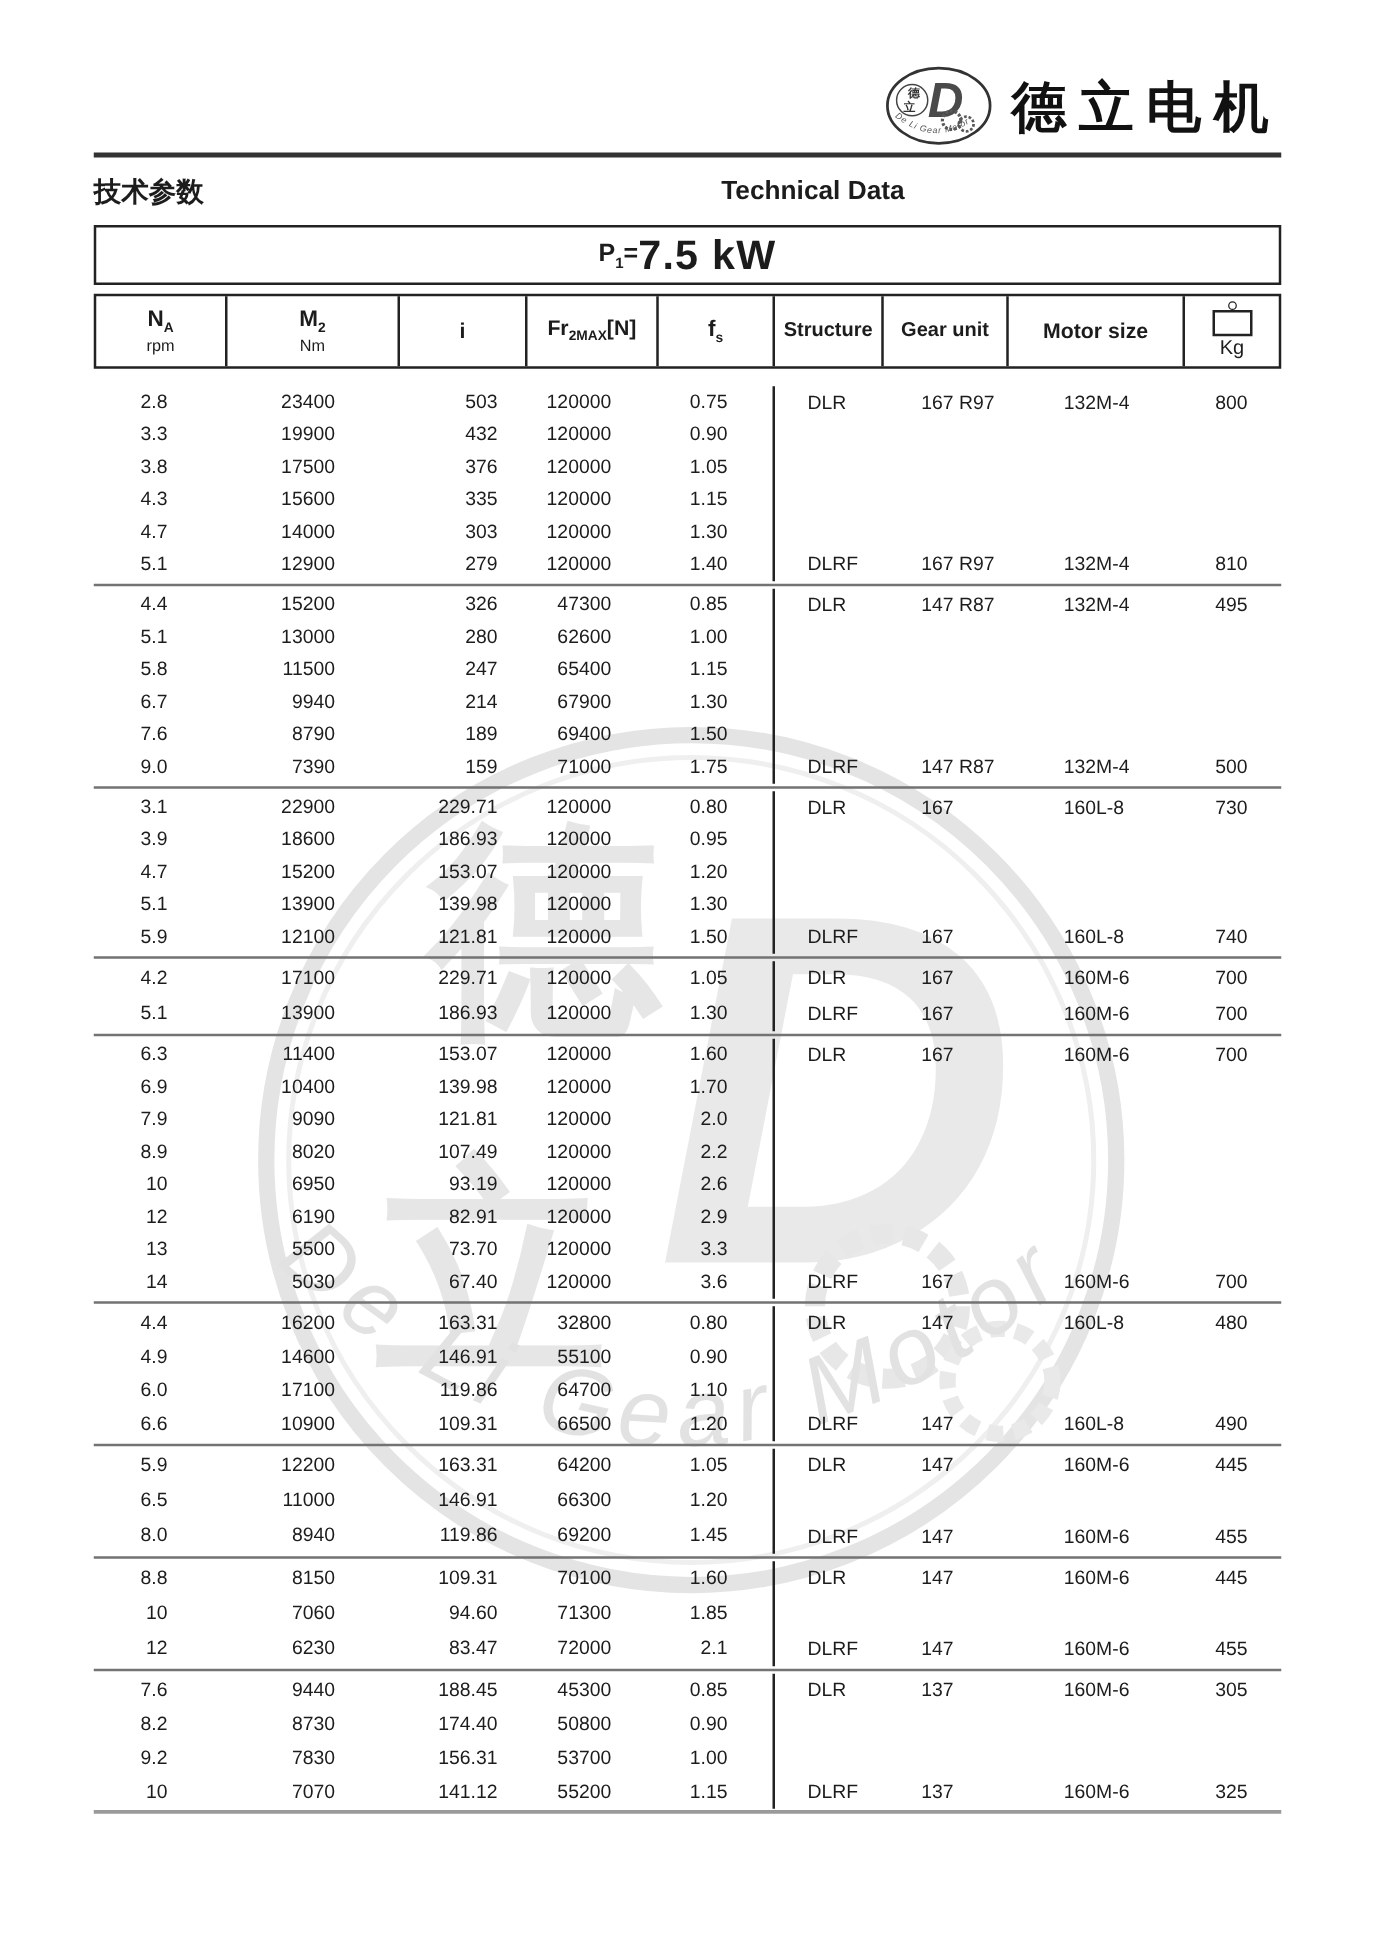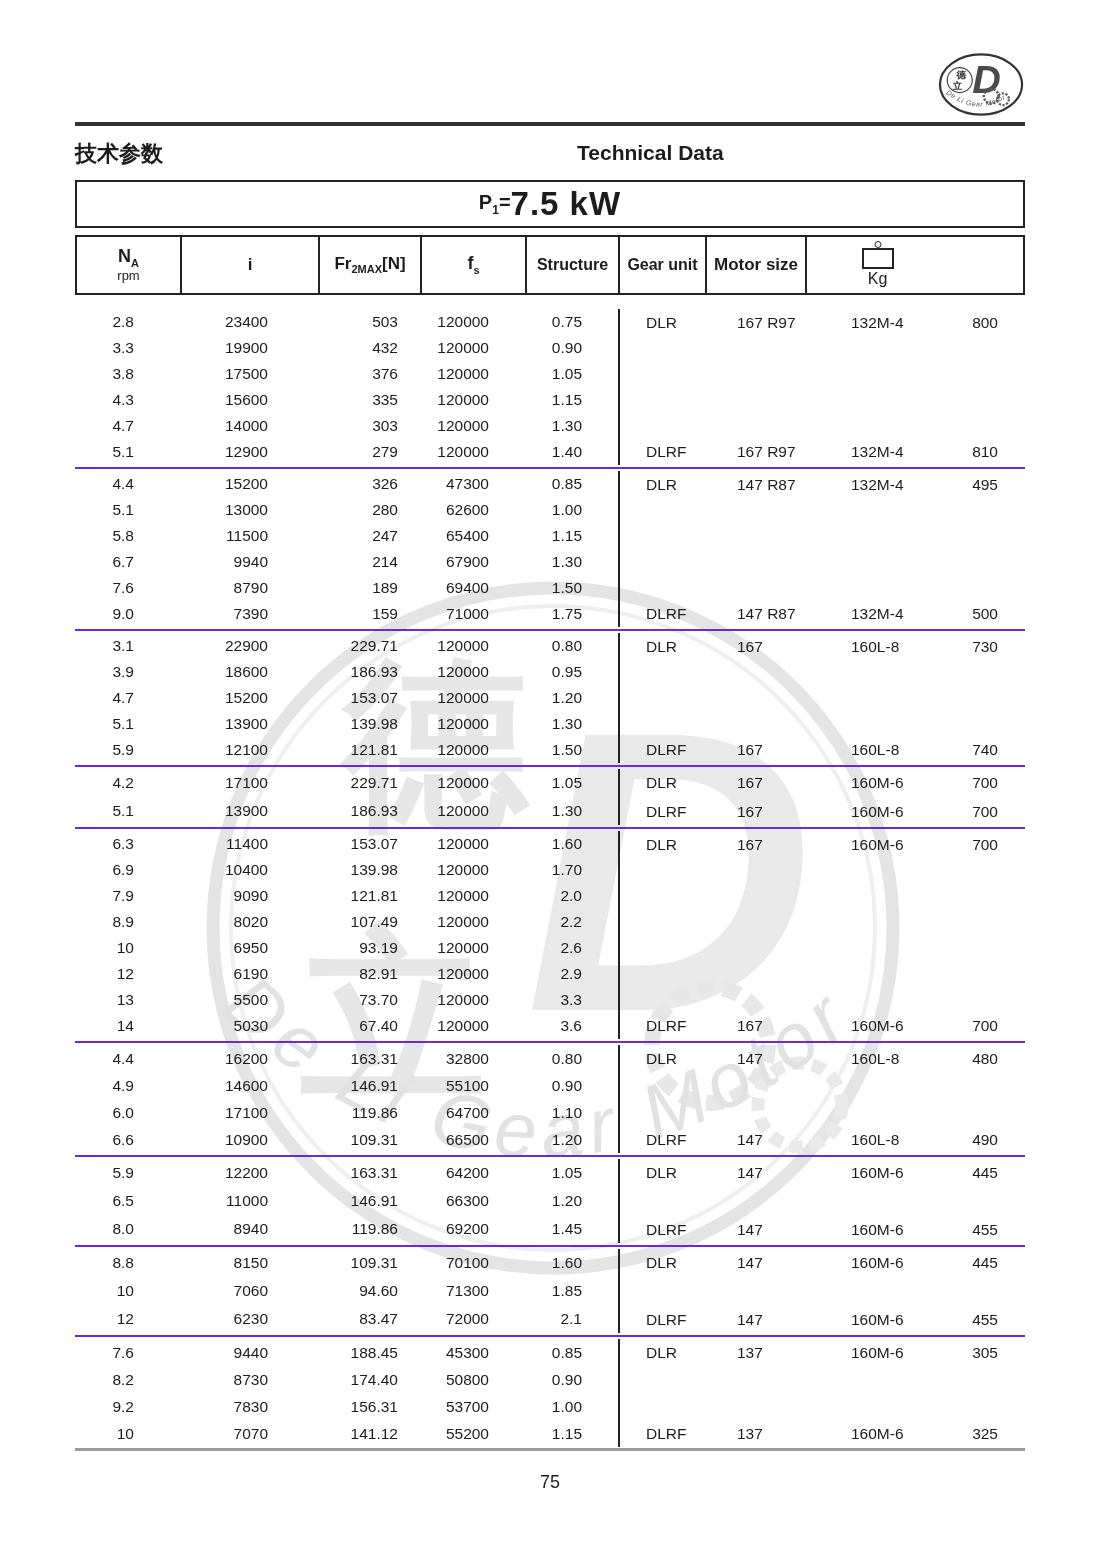--- a/index.html
+++ b/index.html
@@ -54,21 +54,21 @@
   .th .single{font-size:17px;font-weight:700;}
   .weight-icon{position:relative;width:28px;height:17px;border:2px solid #222;margin-top:7px;background:#fff;}
   .weight-icon::before{
     content:"";position:absolute;left:50%;top:-9px;transform:translateX(-50%);
     width:5px;height:5px;border:1.5px solid #222;border-radius:50%;background:#fff;
   }
   .kg-label{font-size:16px;font-weight:400;margin-top:1px;}
 
   
   .tbody{position:absolute;top:295px;left:75px;width:950px;z-index:1;}
-  .group{display:flex;border-bottom:2px solid #6d28d9;padding:2px 0;}
+  .group{display:flex;border-bottom:2px solid #737373;padding:2px 0;}
   .group:first-child{padding-top:14px;}
   .group:last-child{border-bottom:none;}
   .g-left{width:543px;}
   .g-right{
     width:405px;border-left:2px solid #222;
     display:flex;flex-direction:column;justify-content:space-between;
   }
   .num-row{display:grid;grid-template-columns:105px 138px 102px 105px 93px;line-height:26px;font-size:15.5px;}
   .num-row .c0{text-align:right;padding-right:46px;}
   .num-row .c1{text-align:right;padding-right:50px;}
@@ -116,37 +116,42 @@
       <text x="33" y="37" font-size="13" text-anchor="middle" fill="#333" font-weight="bold">德</text>
       <text x="28" y="52" font-size="13" text-anchor="middle" fill="#333" font-weight="bold">立</text>
       <text x="48" y="58" font-size="54" fill="#4a4a4a" font-weight="bold" font-style="italic">D</text>
       <circle cx="74" cy="62" r="10" fill="none" stroke="#5a5a5a" stroke-width="3.5" stroke-dasharray="3 2"></circle>
       <circle cx="90" cy="66" r="8" fill="none" stroke="#5a5a5a" stroke-width="3" stroke-dasharray="3 2"></circle>
       <path id="logo-arc" d="M 12 58 Q 60 96 108 54" fill="none" stroke="none"></path>
       <text font-size="9.5" fill="#555" font-style="italic" letter-spacing="1">
         <textPath href="#logo-arc">De Li Gear Motor</textPath>
       </text>
     </svg>
+    <span class="brand-cn">德立电机</span>
   </div>
   <div class="brand-rule"></div>
 
   <div class="section-row">
     <span class="section-cn">技术参数</span>
     <span class="section-en">Technical Data</span>
   </div>
 
   <div class="power-box">
     <span class="power-prefix"><span>P</span><sub>1</sub><span>=</span></span>
       <span class="power-value">7.5 kW</span>
   </div>
 
   <div class="thead">
     <div class="th">
       <span class="main"><span>N</span><sub>A</sub></span>
       <span class="unit">rpm</span>
+    </div>
+    <div class="th">
+      <span class="main"><span>M</span><sub>2</sub></span>
+      <span class="unit">Nm</span>
     </div>
     <div class="th">
       <span class="single">i</span>
     </div>
     <div class="th">
       <span class="main" style="font-size:17px;"><span>Fr</span><sub>2MAX</sub><span>[N]</span></span>
     </div>
     <div class="th">
       <span class="main"><span>f</span><sub>s</sub></span>
     </div>
@@ -611,15 +616,14 @@
             <div class="i0">DLRF</div>
             <div class="i1">137</div>
             <div class="i2">160M-6</div>
             <div class="i3">325</div>
           </div>
         </div>
       </div>
     </div>
 
   <div class="footer-rule"></div>
-  <div class="page-number">75</div>
 
 </div>
 
 </body></html>

